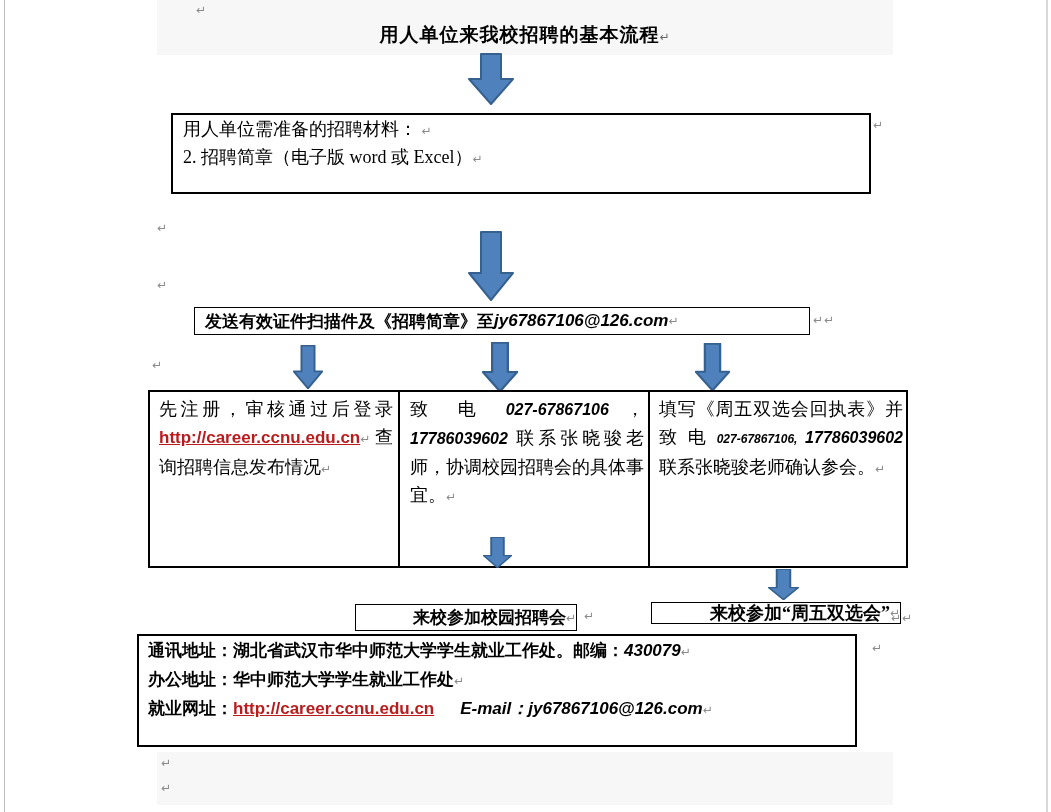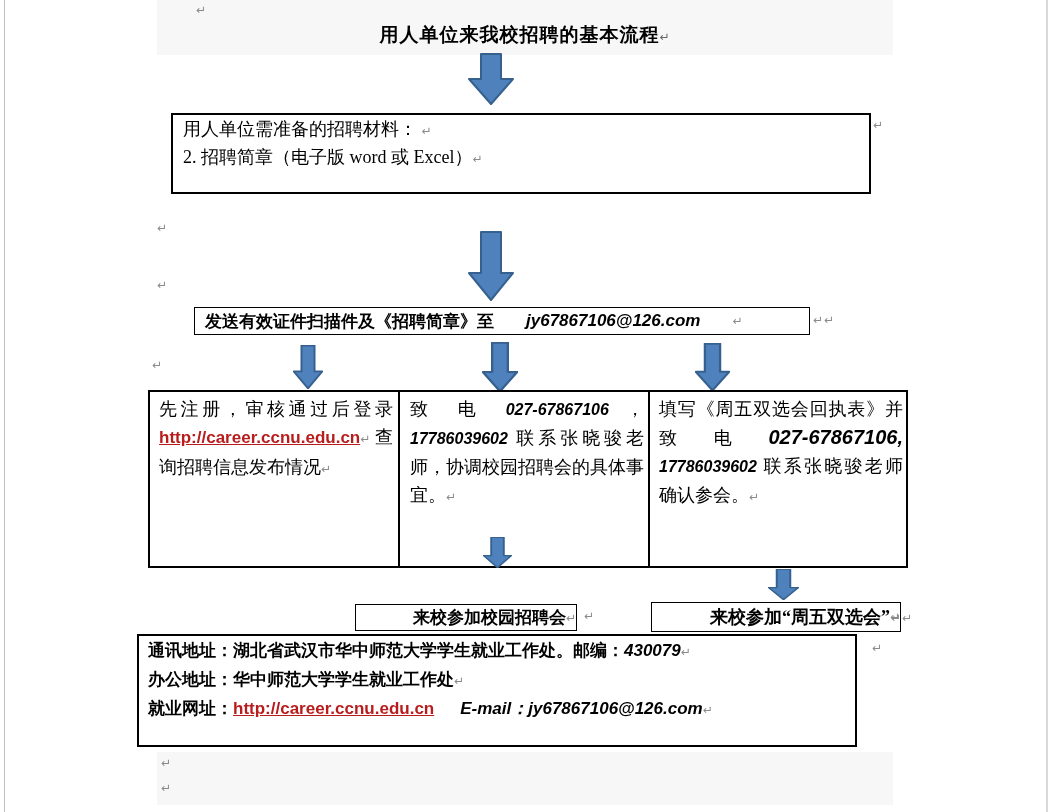--- a/index.html
+++ b/index.html
@@ -28,21 +28,21 @@
   .bordered { position:absolute; border:2px solid #000; background:#fff; }
   .thin-border { border-width:1.5px; }
 
   .materials-box {
     left:171px; top:113px; width:700px; height:81px;
     padding:1px 10px; font-size:18px; line-height:26px;
   }
   .send-box {
     left:194px; top:307px; width:616px; height:28px;
     display:flex; align-items:center; padding-left:10px;
-    font-size:17px; font-weight:bold;gap:32px;
+    font-size:17px; font-weight:bold;
   }
   .mono-num { font-family:"Liberation Sans", sans-serif; font-weight:bold;font-style:italic; }
   .link { color:#b91c1c; text-decoration:underline; font-family:"Liberation Sans", sans-serif; font-weight:bold; cursor:pointer; }
 
   .flow-table {
     position:absolute; left:148px; top:390px; width:760px; height:178px;
     border:2px solid #000; background:#fff;
   }
   .vdivider { position:absolute; top:0; width:2px; height:100%; background:#000; }
   .col {
@@ -54,21 +54,21 @@
   .col3 { left:509px; width:244px; }
 
   .arrow { position:absolute; }
   .arrow svg { display:block; width:100%; height:100%; }
 
   .result-box {
     display:flex; align-items:center; justify-content:flex-end;
     font-weight:bold;
   }
   .result-campus { left:355px; top:604px; width:222px; height:27px; font-size:17px; border-width:1.5px; }
-  .result-friday { left:651px; top:602px; width:250px; height:30px; font-size:18px; border-width:1.5px; }
+  .result-friday { left:651px; top:602px; width:250px; height:22px; font-size:18px; border-width:1.5px; }
 
   .contact-box {
     left:137px; top:634px; width:720px; height:113px;
     padding:1px 9px; font-size:17px; line-height:28px; font-weight:bold;
   }
   .contact-box .gap { display:inline-block; width:26px; }
 </style>
 </head>
 <body>
 
@@ -138,21 +138,21 @@
       <span>先注册，审核通过后登录</span>
       <span class="link" style="font-size:17px;">http://career.ccnu.edu.cn</span><span class="pmark">↵</span>
       <span>查询招聘信息发布情况</span><span class="pmark">↵</span>
     </div>
 
     <div class="col col2">
       <span>致 电 </span><span class="mono-num" style="font-size:16px;">027-67867106</span><span> ，</span><span class="mono-num" style="font-size:16px;">17786039602</span><span> 联系张晓骏老师，协调校园招聘会的具体事宜。</span><span class="pmark">↵</span>
     </div>
 
     <div class="col col3">
-      <span>填写《周五双选会回执表》并 致 电 </span><span class="mono-num" style="font-size:20px;">027-67867106,</span> <span class="mono-num" style="font-size:16px;">17786039602</span><span> 联系张晓骏老师确认参会。</span><span class="pmark">↵</span>
+      <span>填写《周五双选会回执表》并 致 电 </span><span class="mono-num" style="font-size:12px;">027-67867106,</span> <span class="mono-num" style="font-size:16px;">17786039602</span><span> 联系张晓骏老师确认参会。</span><span class="pmark">↵</span>
     </div>
   </div>
 
   <div class="arrow" style="left:483px; top:537px; width:29px; height:31px;">
     <svg viewBox="0 0 46 70" preserveAspectRatio="none">
         <polygon points="13,1 33,1 33,42 45,42 23,69 1,42 13,42" fill="#4f81bd" stroke="#36618e" stroke-width="3" stroke-linejoin="round"></polygon>
       </svg>
   </div>
 
   <div class="arrow" style="left:768px; top:569px; width:31px; height:31px;">

